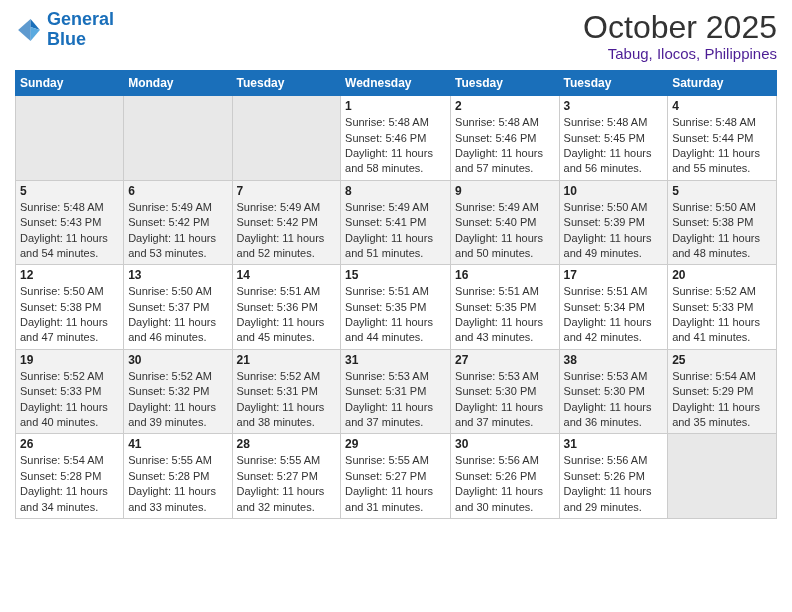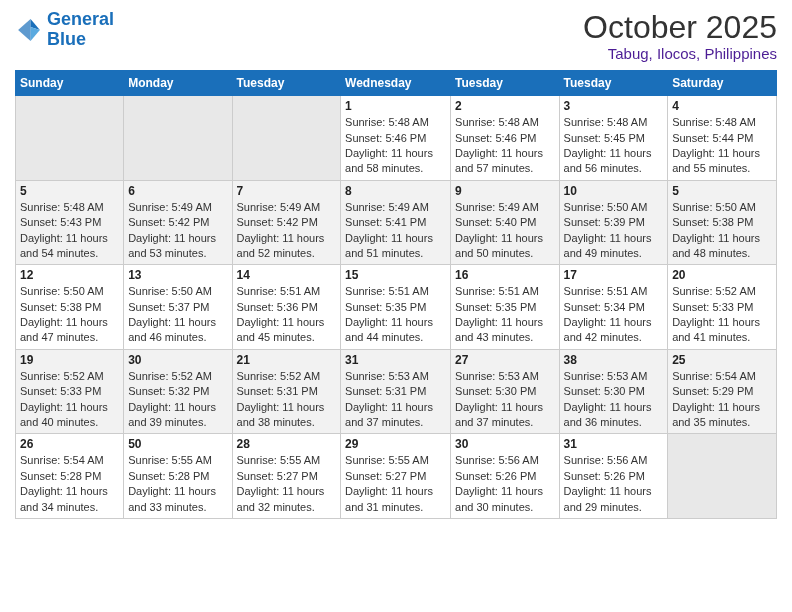--- a/index.html
+++ b/index.html
@@ -316,21 +316,21 @@
         </tr>
         <tr>
           <td>
             <div class="day-num">26</div>
             <div class="day-info" style="white-space: pre-line;">Sunrise: 5:54 AM
 Sunset: 5:28 PM
 Daylight: 11 hours
 and 34 minutes.</div>
           </td>
           <td>
-            <div class="day-num">50</div>
+            <div class="day-num">41</div>
             <div class="day-info" style="white-space: pre-line;">Sunrise: 5:55 AM
 Sunset: 5:28 PM
 Daylight: 11 hours
 and 33 minutes.</div>
           </td>
           <td>
             <div class="day-num">28</div>
             <div class="day-info" style="white-space: pre-line;">Sunrise: 5:55 AM
 Sunset: 5:27 PM
 Daylight: 11 hours

